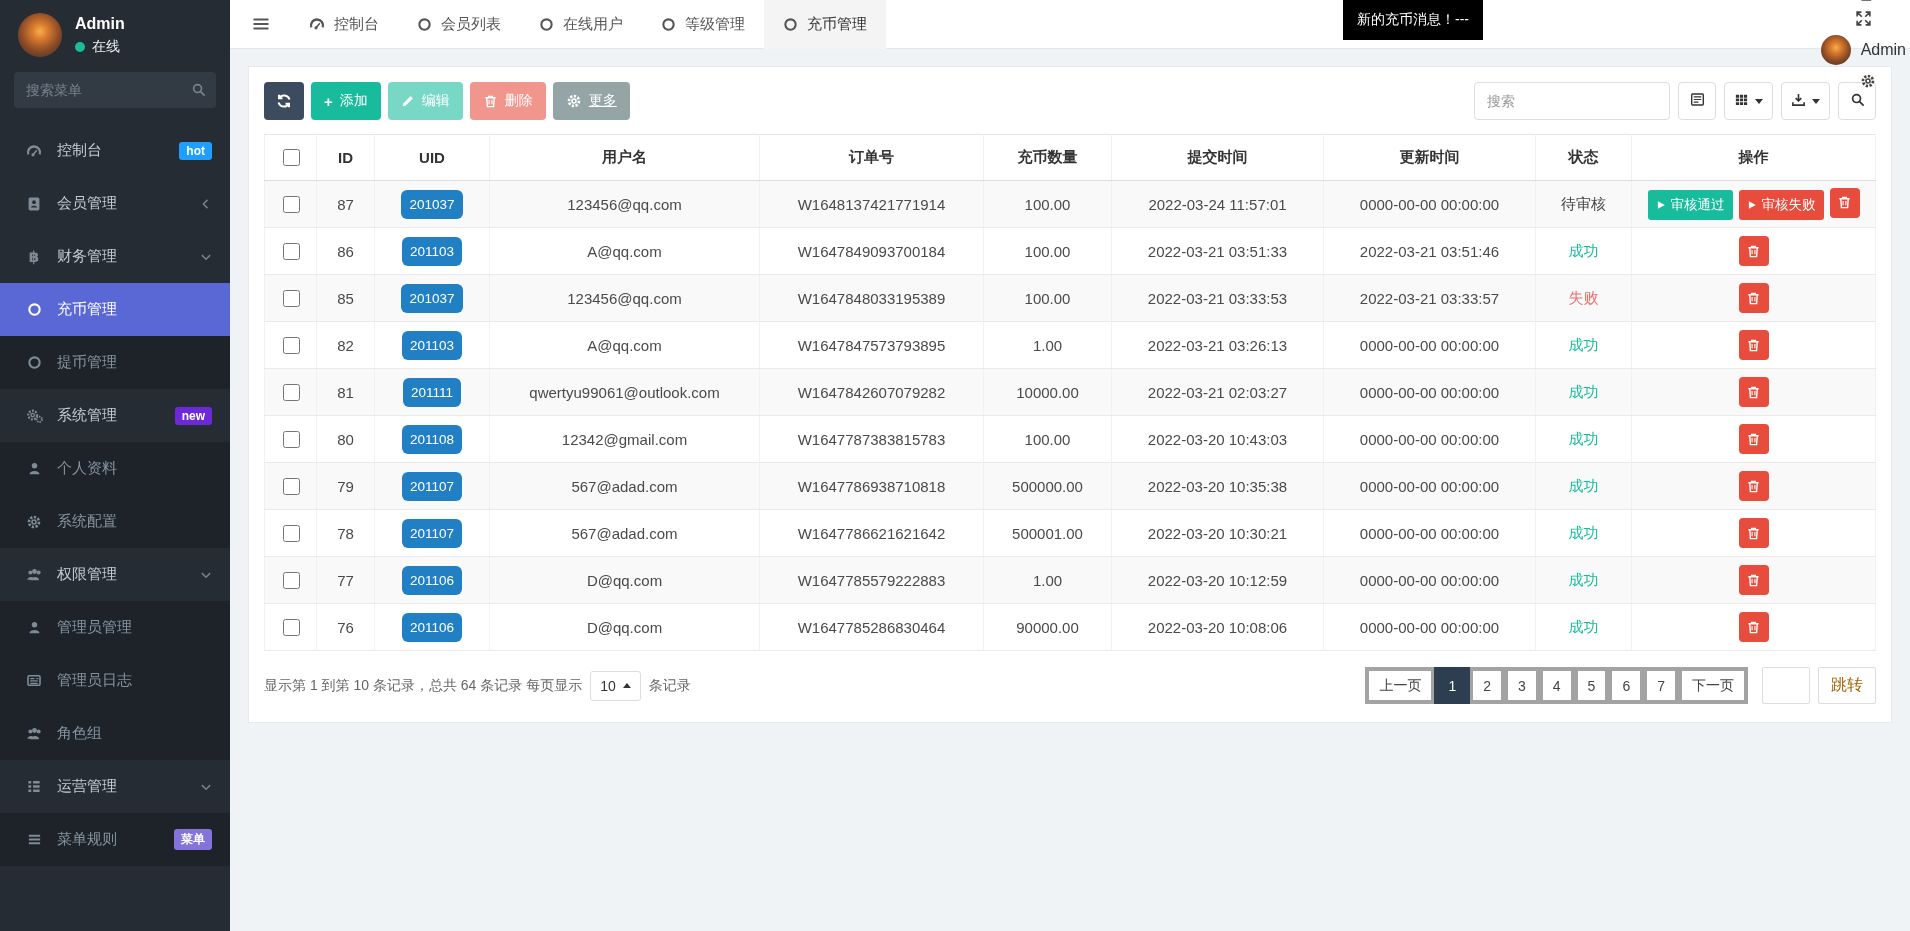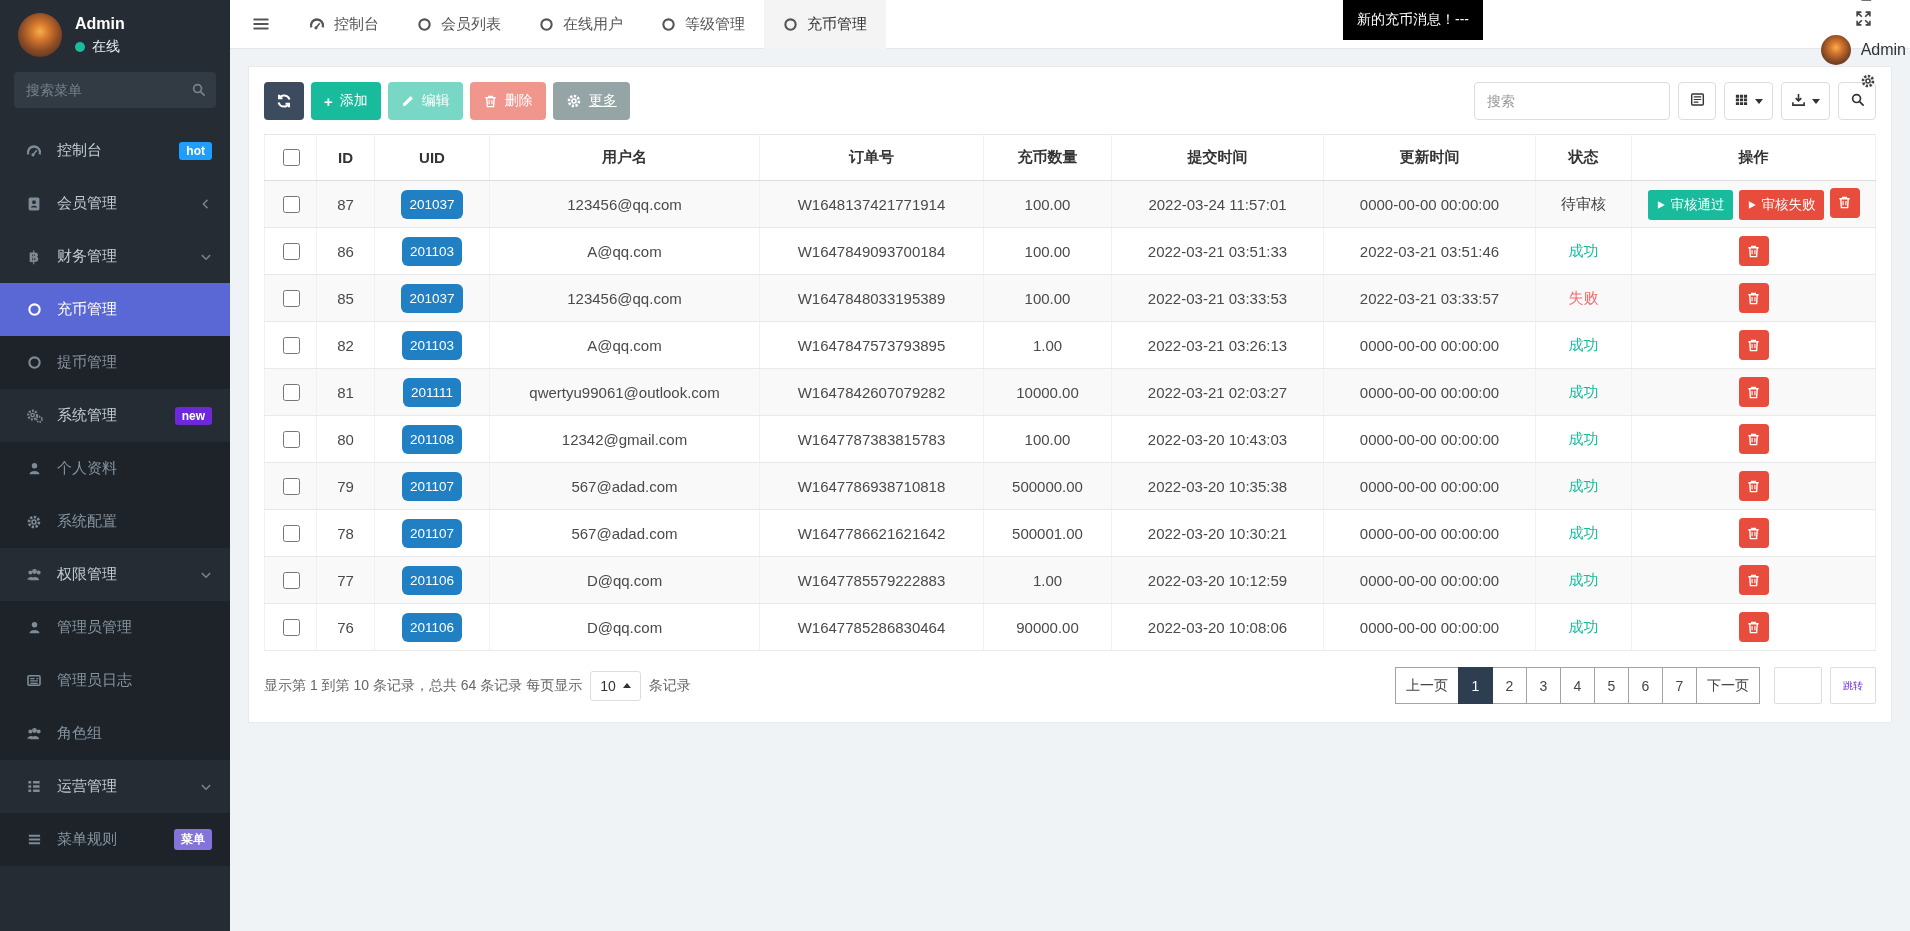--- a/index.html
+++ b/index.html
@@ -91,27 +91,27 @@
   .act-approve { background:#18bc9c; }
   .act-reject  { background:#e74c3c; }
   .act-trash { background:#e74c3c; width:30px; height:30px; border-radius:4px; border:none;
     display:inline-flex; align-items:center; justify-content:center; color:#fff; cursor:pointer; margin:0 3px; }
 
   
   .pager { display:flex; align-items:center; margin-top:16px; font-size:14px; color:#666; }
   .psize { display:inline-flex; align-items:center; gap:7px; border:1px solid #ddd; background:#fff;
     border-radius:3px; padding:6px 9px; margin:0 8px; color:#333; cursor:pointer; }
   .pages { margin-left:auto; display:flex; align-items:center; }
-  .pg { min-width:35px; height:37px; border:1px solid #a3a3a3; background:#fff;
+  .pg { min-width:35px; height:37px; border:4px solid #a3a3a3; background:#fff;
     display:inline-flex; align-items:center; justify-content:center; color:#444; font-size:14px;
     margin-left:-1px; cursor:pointer; padding:4px 10px; }
   .pg.active { background:#2c3e50; color:#fff; border-color:#2c3e50; position:relative; z-index:2; }
   .jump-input { width:48px; height:37px; border:1px solid #ddd; margin-left:14px; border-radius:2px; outline:none; text-align:center; }
   .jump-btn { height:37px; padding:0 12px; border:1px solid #ddd; background:#fff; margin-left:8px;
-    border-radius:2px; font-size:10px; color:#6d28d9; cursor:pointer; }
+    border-radius:2px; font-size:16px; color:#a16207; cursor:pointer; }
 </style>
 </head>
 <body>
 
 <div class="app">
 
   <aside class="sidebar">
     <div class="profile">
       <div class="avatar"></div>
       <div>

